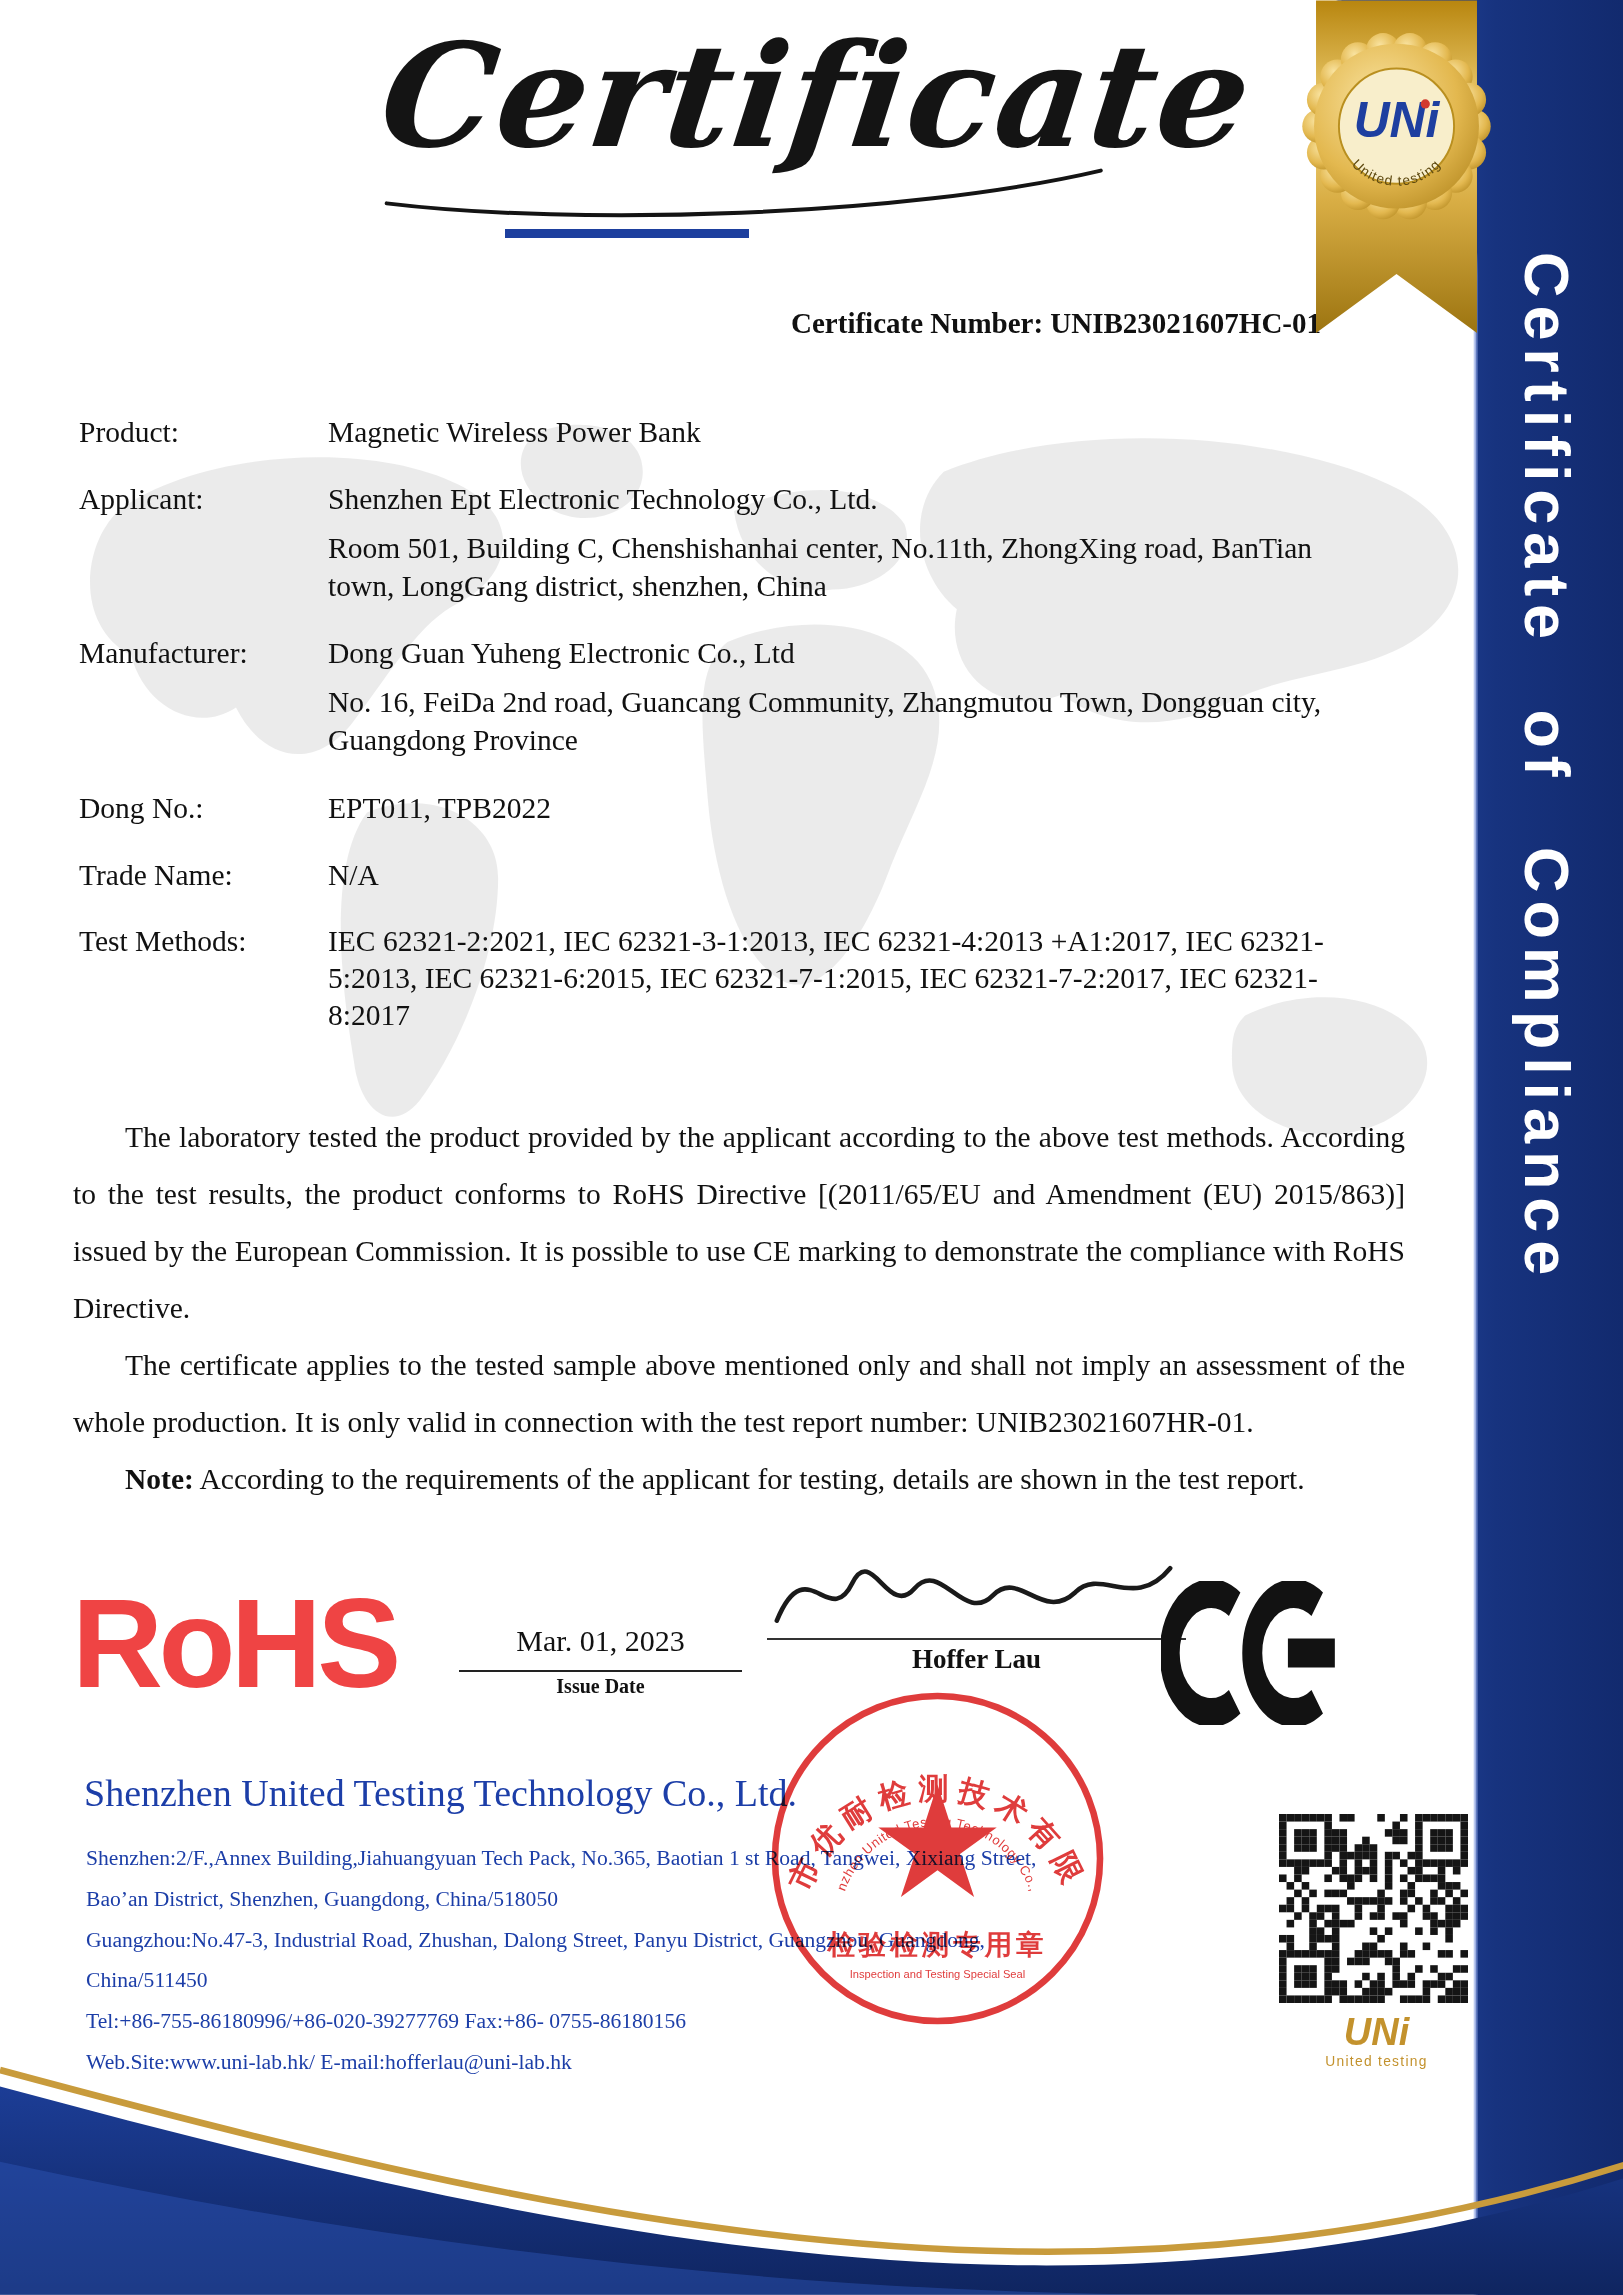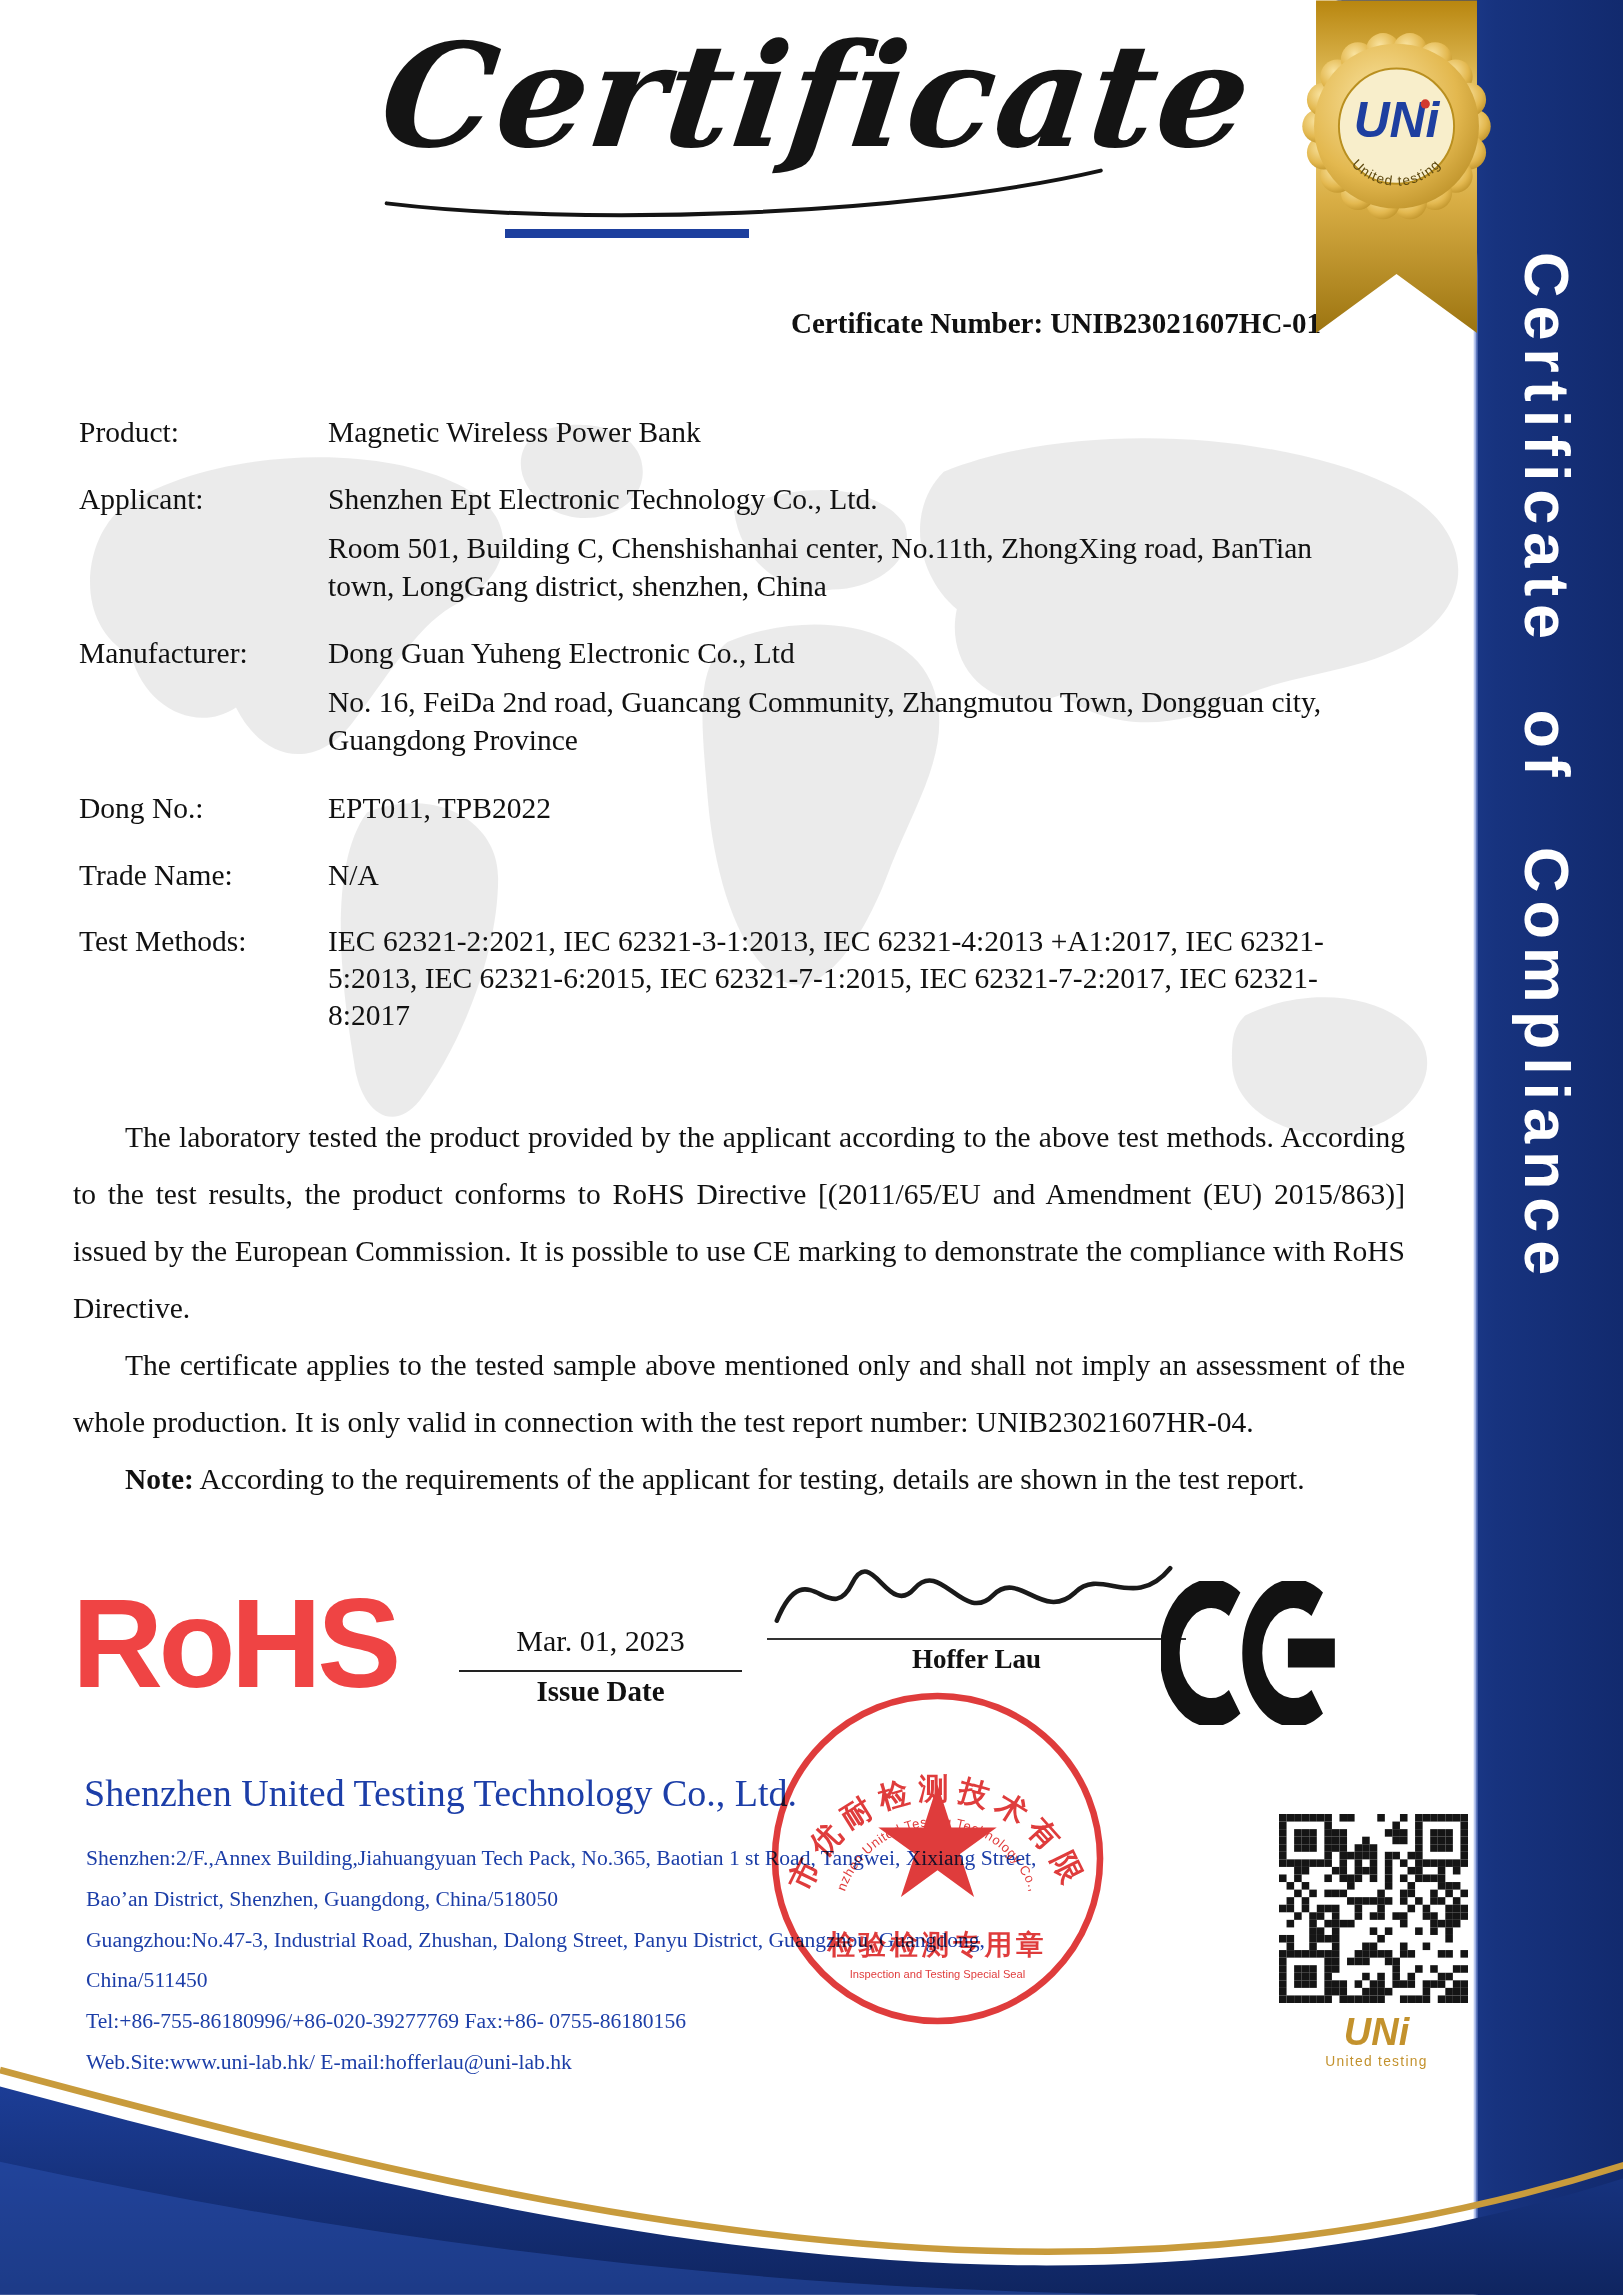--- a/index.html
+++ b/index.html
@@ -38,21 +38,21 @@
     font-size:29.5px;line-height:1.93;text-align:justify;}
   .paragraphs p{margin:0;text-indent:52px;}
   .note-label{font-weight:bold;}
 
   
   .rohs-logo{position:absolute;left:72px;top:1581px;z-index:3;
     font-family:"Liberation Sans",sans-serif;font-weight:800;font-size:126px;
     letter-spacing:-4.6px;color:#ef4444;line-height:1;}
   .issue-block{position:absolute;left:459px;top:1624px;width:283px;text-align:center;z-index:3;}
   .issue-date{font-size:30px;border-bottom:2.6px solid #222;padding-bottom:12px;}
-  .issue-label{font-size:29px;font-weight:bold;margin-top:2.6px;font-family:Liberation Serif, serif;}
+  .issue-label{font-size:20px;font-weight:bold;margin-top:2.6px;font-family:Liberation Serif, serif;}
   .sign-block{position:absolute;left:767px;top:1532px;width:419px;text-align:center;z-index:3;}
   .sign-line{border-bottom:2.6px solid #333;margin-top:-9.2px;}
   .sign-name{font-size:27px;font-weight:bold;margin-top:3.9px;}
   #ce-svg{position:absolute;left:1161px;top:1581px;z-index:3;}
 
   
   .company-name{position:absolute;left:84px;top:1771px;width:983px;z-index:3;
     font-size:38px;color:#1c3ea8;}
   .address{position:absolute;left:86px;top:1847px;width:983px;z-index:3;
     color:#1c3ea8;font-size:21.6px;}
@@ -198,21 +198,21 @@
       <div class="field-value">N/A</div>
     </div>
     <div class="field-row">
       <div class="field-label">Test Methods:</div>
       <div class="field-value">IEC 62321-2:2021, IEC 62321-3-1:2013, IEC 62321-4:2013 +A1:2017, IEC 62321-5:2013, IEC 62321-6:2015, IEC 62321-7-1:2015, IEC 62321-7-2:2017, IEC 62321-8:2017</div>
     </div>
   </div>
 
   <div class="paragraphs">
     <p>The laboratory tested the product provided by the applicant according to the above test methods. According to the test results, the product conforms to RoHS Directive [(2011/65/EU and Amendment (EU) 2015/863)] issued by the European Commission. It is possible to use CE marking to demonstrate the compliance with RoHS Directive.</p>
-    <p>The certificate applies to the tested sample above mentioned only and shall not imply an assessment of the whole production. It is only valid in connection with the test report number: UNIB23021607HR-04.</p>
+    <p>The certificate applies to the tested sample above mentioned only and shall not imply an assessment of the whole production. It is only valid in connection with the test report number: UNIB23021607HR-01.</p>
     <p><span class="note-label">Note:</span><span> According to the requirements of the applicant for testing, details are shown in the test report.</span></p>
   </div>
 
   <div class="rohs-logo">RoHS</div>
 
   <div class="issue-block">
     <div class="issue-date">Mar. 01, 2023</div>
     <div class="issue-label">Issue Date</div>
   </div>
 

